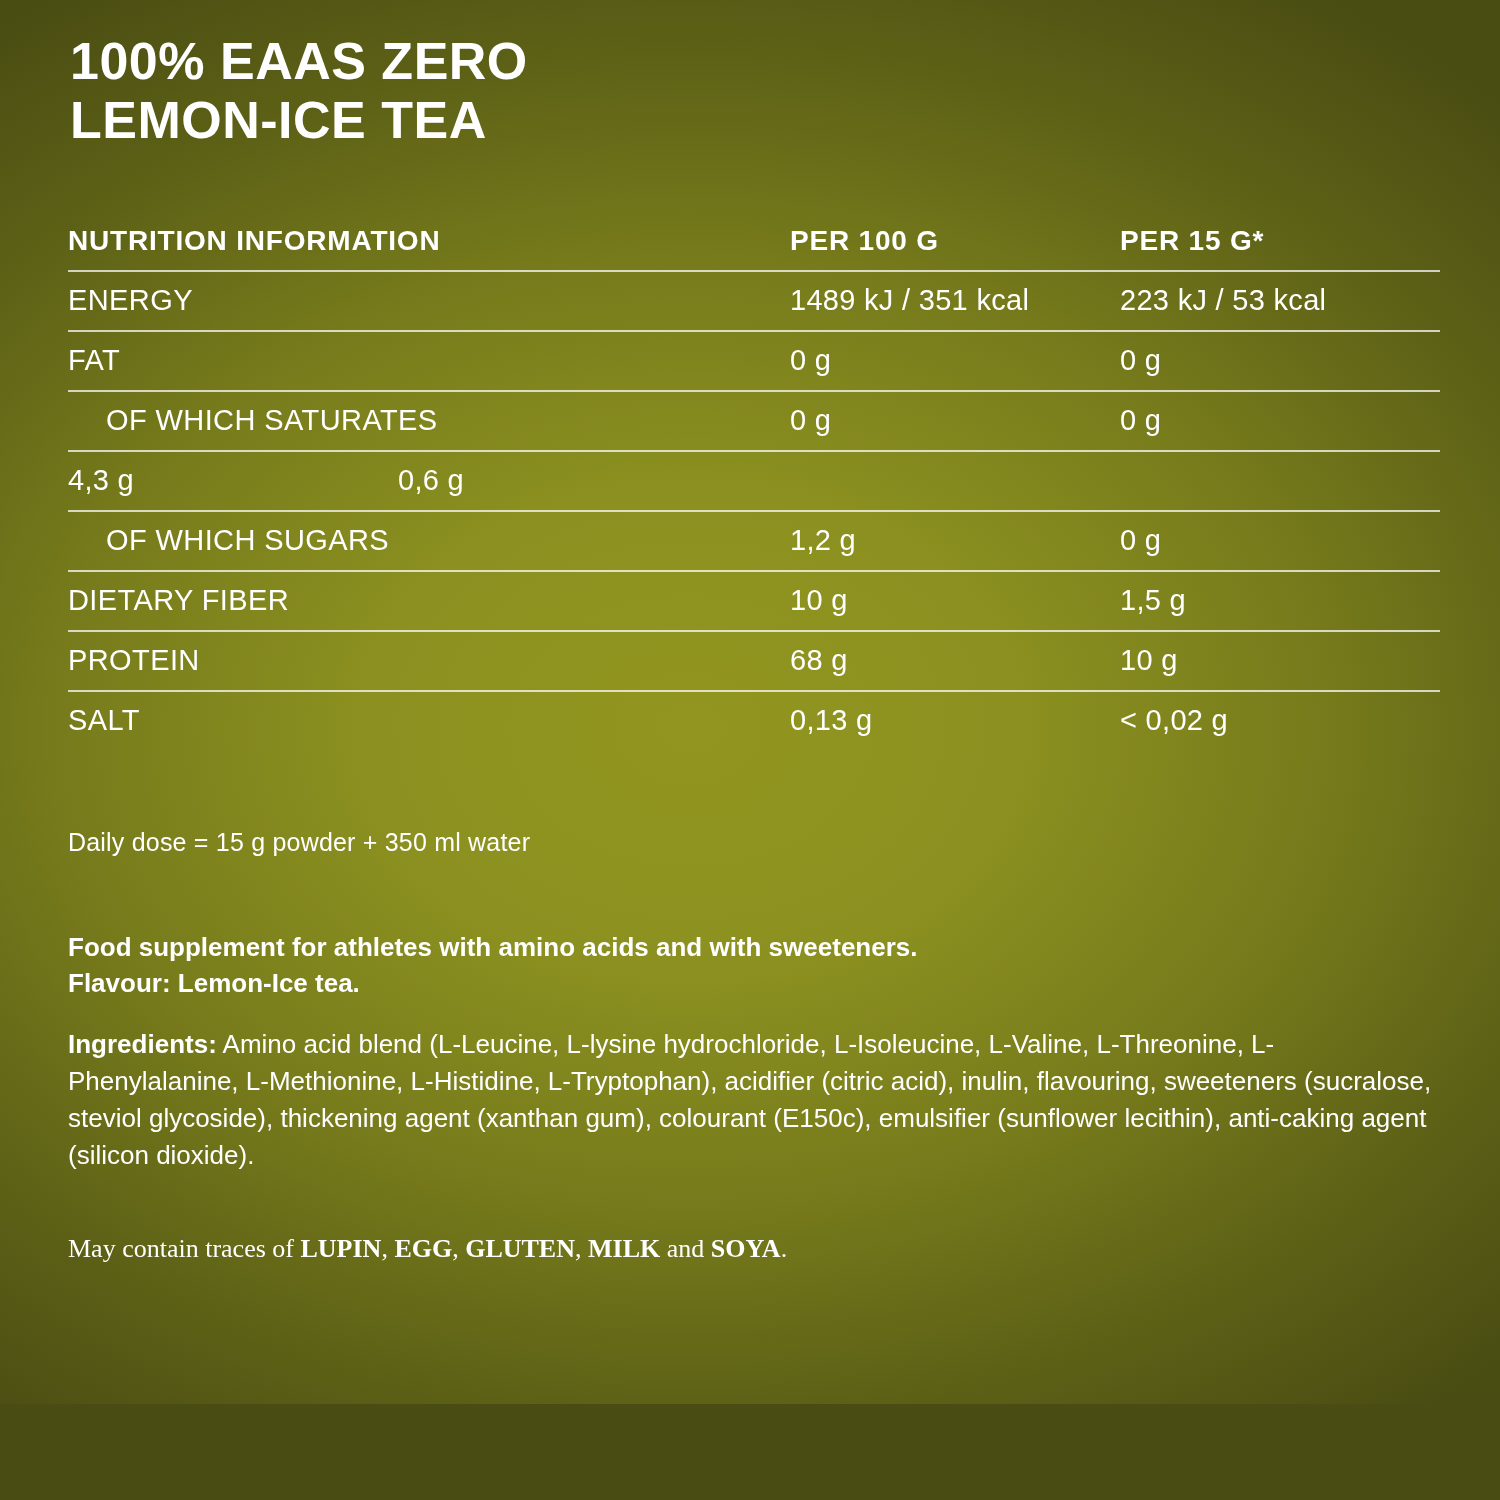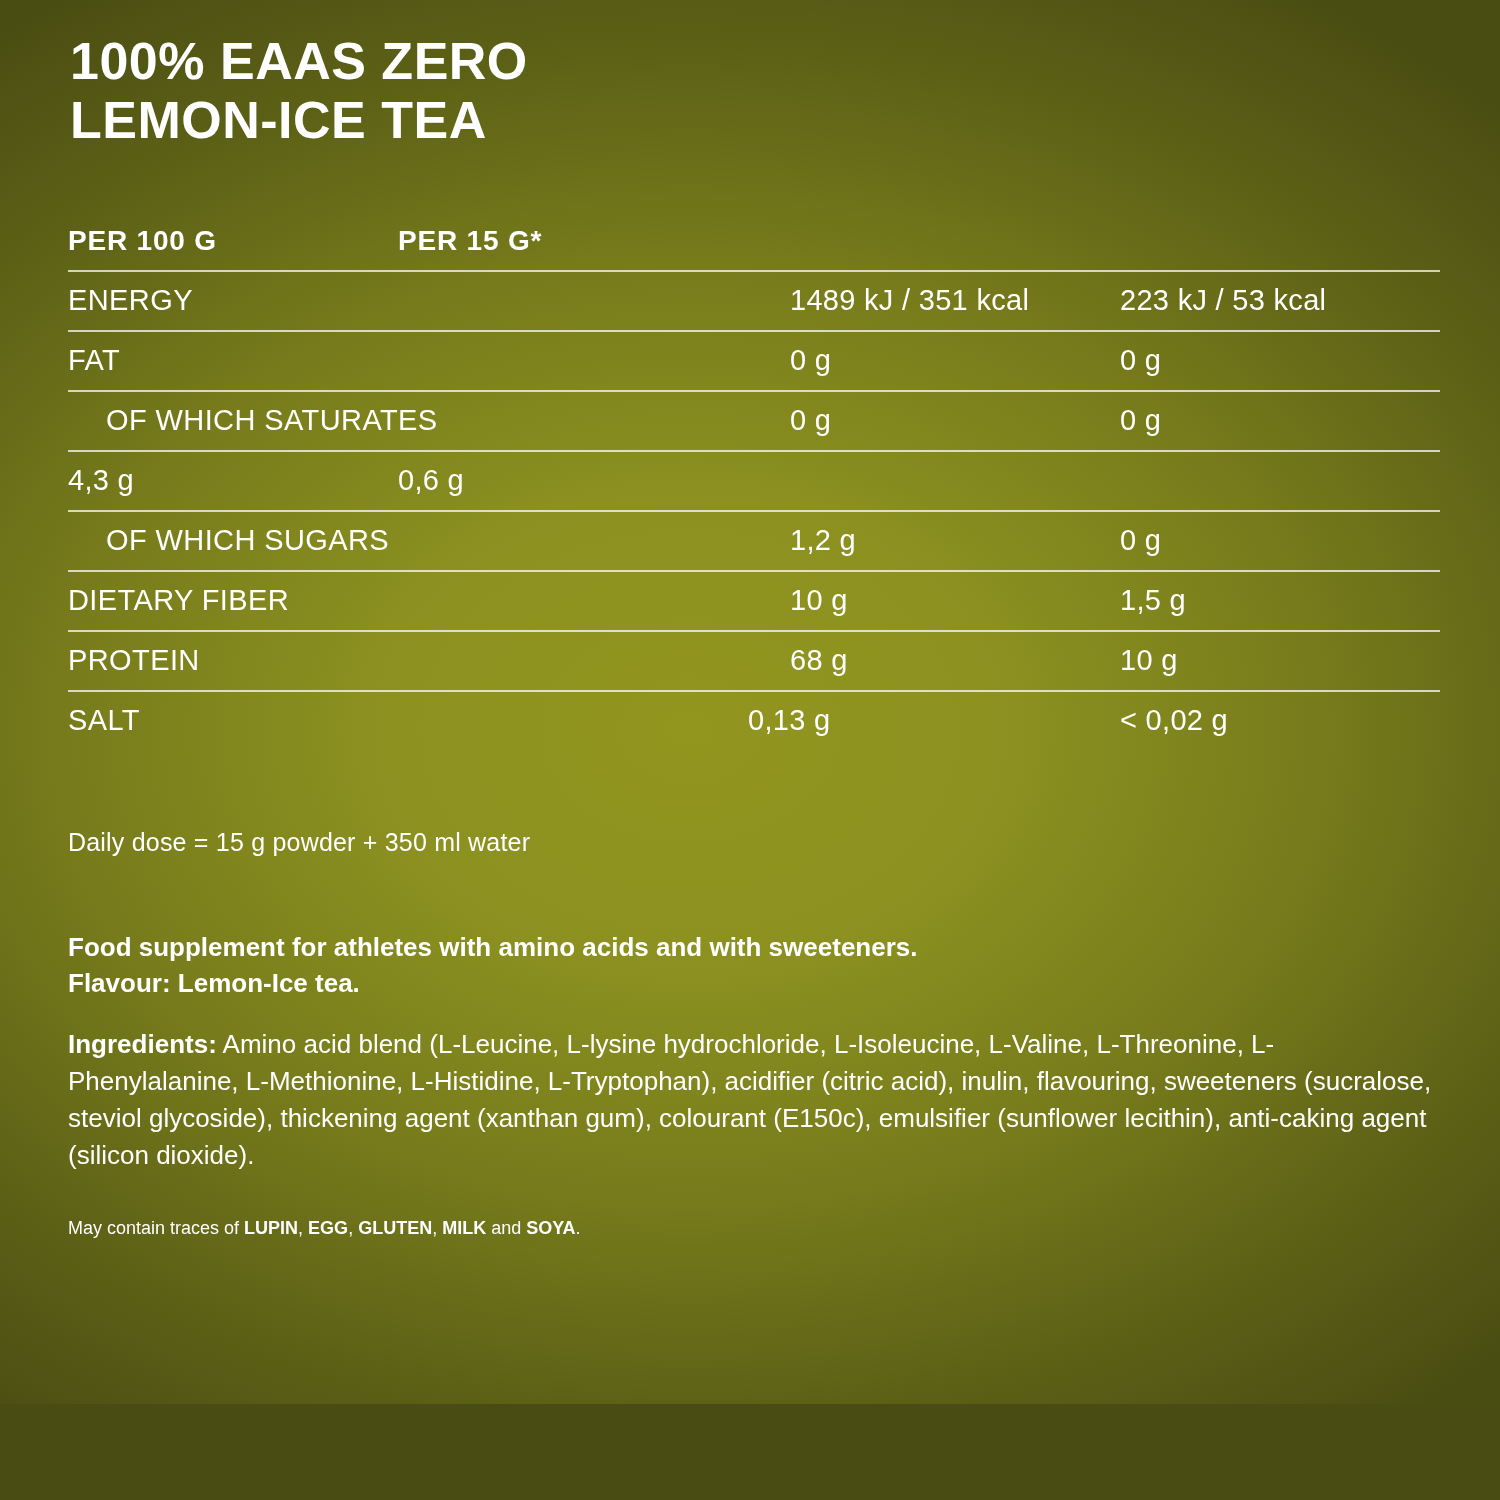--- a/index.html
+++ b/index.html
@@ -43,21 +43,20 @@
     align-items: baseline;
     padding: 12px 0 13px 0;
     border-bottom: 2px solid rgba(255,255,255,0.72);
   }
   .nut-row.header-row {
     border-bottom: 2px solid rgba(255,255,255,0.72);
     padding-bottom: 13px;
   }
   .nut-row.last-row {
     border-bottom: none;
-    gap: 42px;
   }
   .col-name {
     flex: 1 1 auto;
     font-size: 29px;
     letter-spacing: 0.4px;
     text-transform: uppercase;
   }
   .col-name.indent {
     padding-left: 38px;
   }
@@ -90,39 +89,41 @@
 
   .ingredients-block {
     margin-top: 24px;
     font-size: 26px;
     line-height: 1.42;
     max-width: 1380px;
   }
   .ingredients-block b { font-weight: bold; }
 
   .traces-block {
-    margin-top: 42px;
-    font-size: 18px;
+    margin-top: 57px;
+    font-size: 26px;
     line-height: 1.4;
+    font-family: Liberation Serif, serif;
   }
   .traces-block b { font-weight: bold; }
 </style>
 </head>
 <body>
 
 <div class="label-panel">
 
   <h1 class="product-title">
     <span>100% EAAS ZERO</span>
     <span class="line2">LEMON-ICE TEA</span>
   </h1>
 
   <div class="nutrition-table">
 
     <div class="nut-row header-row">
+      <div class="col-name">NUTRITION INFORMATION</div>
       <div class="col-val first-val">PER 100 G</div>
       <div class="col-val">PER 15 G*</div>
     </div>
 
     <div class="nut-row">
       <div class="col-name">ENERGY</div>
       <div class="col-val first-val">1489 kJ / 351 kcal</div>
       <div class="col-val">223 kJ / 53 kcal</div>
     </div>
 

